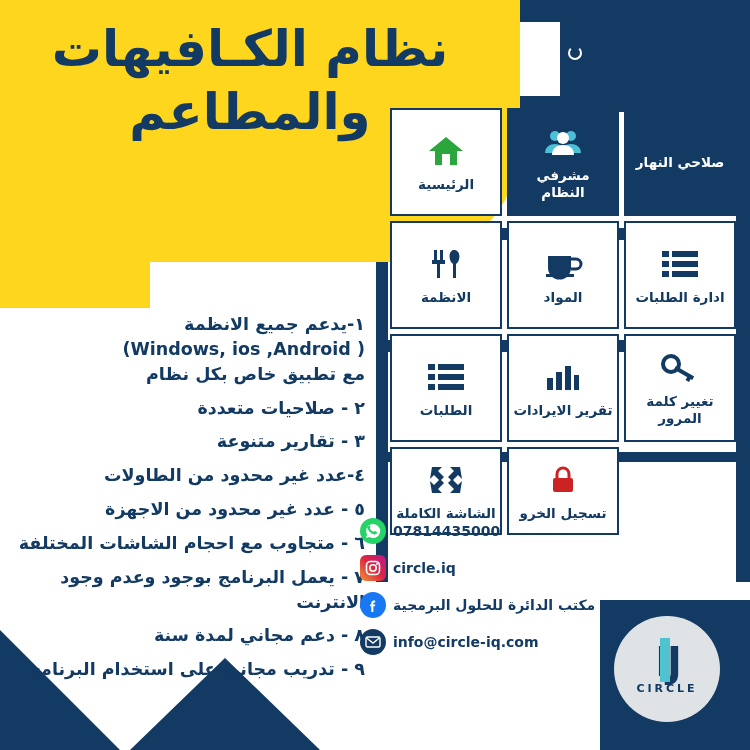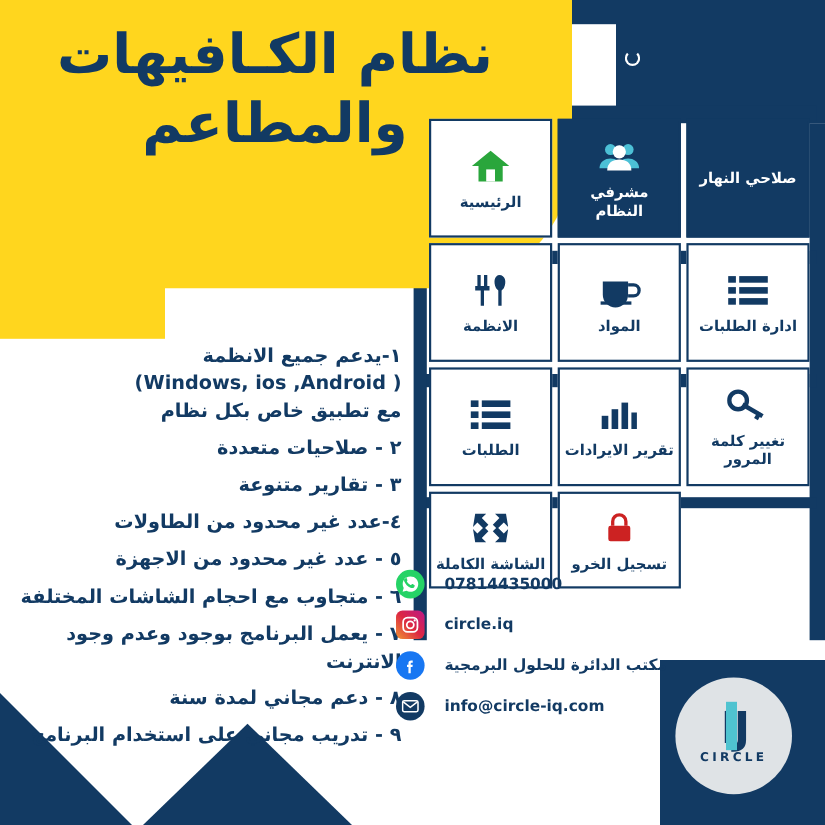--- a/index.html
+++ b/index.html
@@ -147,21 +147,21 @@
   
   .contacts {
     position: absolute;
     left: 360px; top: 518px;
     width: 300px;
     direction: ltr;
   }
   .contact-row {
     display: flex;
     align-items: center;
-    gap: 18px;
+    gap: 7px;
     margin-bottom: 11px;
   }
   .contact-row .ctext {
     font-size: 14px;
     color: #123a63;
     font-weight: bold;
     direction: rtl;
   }
   .social-icon {
     width: 26px; height: 26px;

